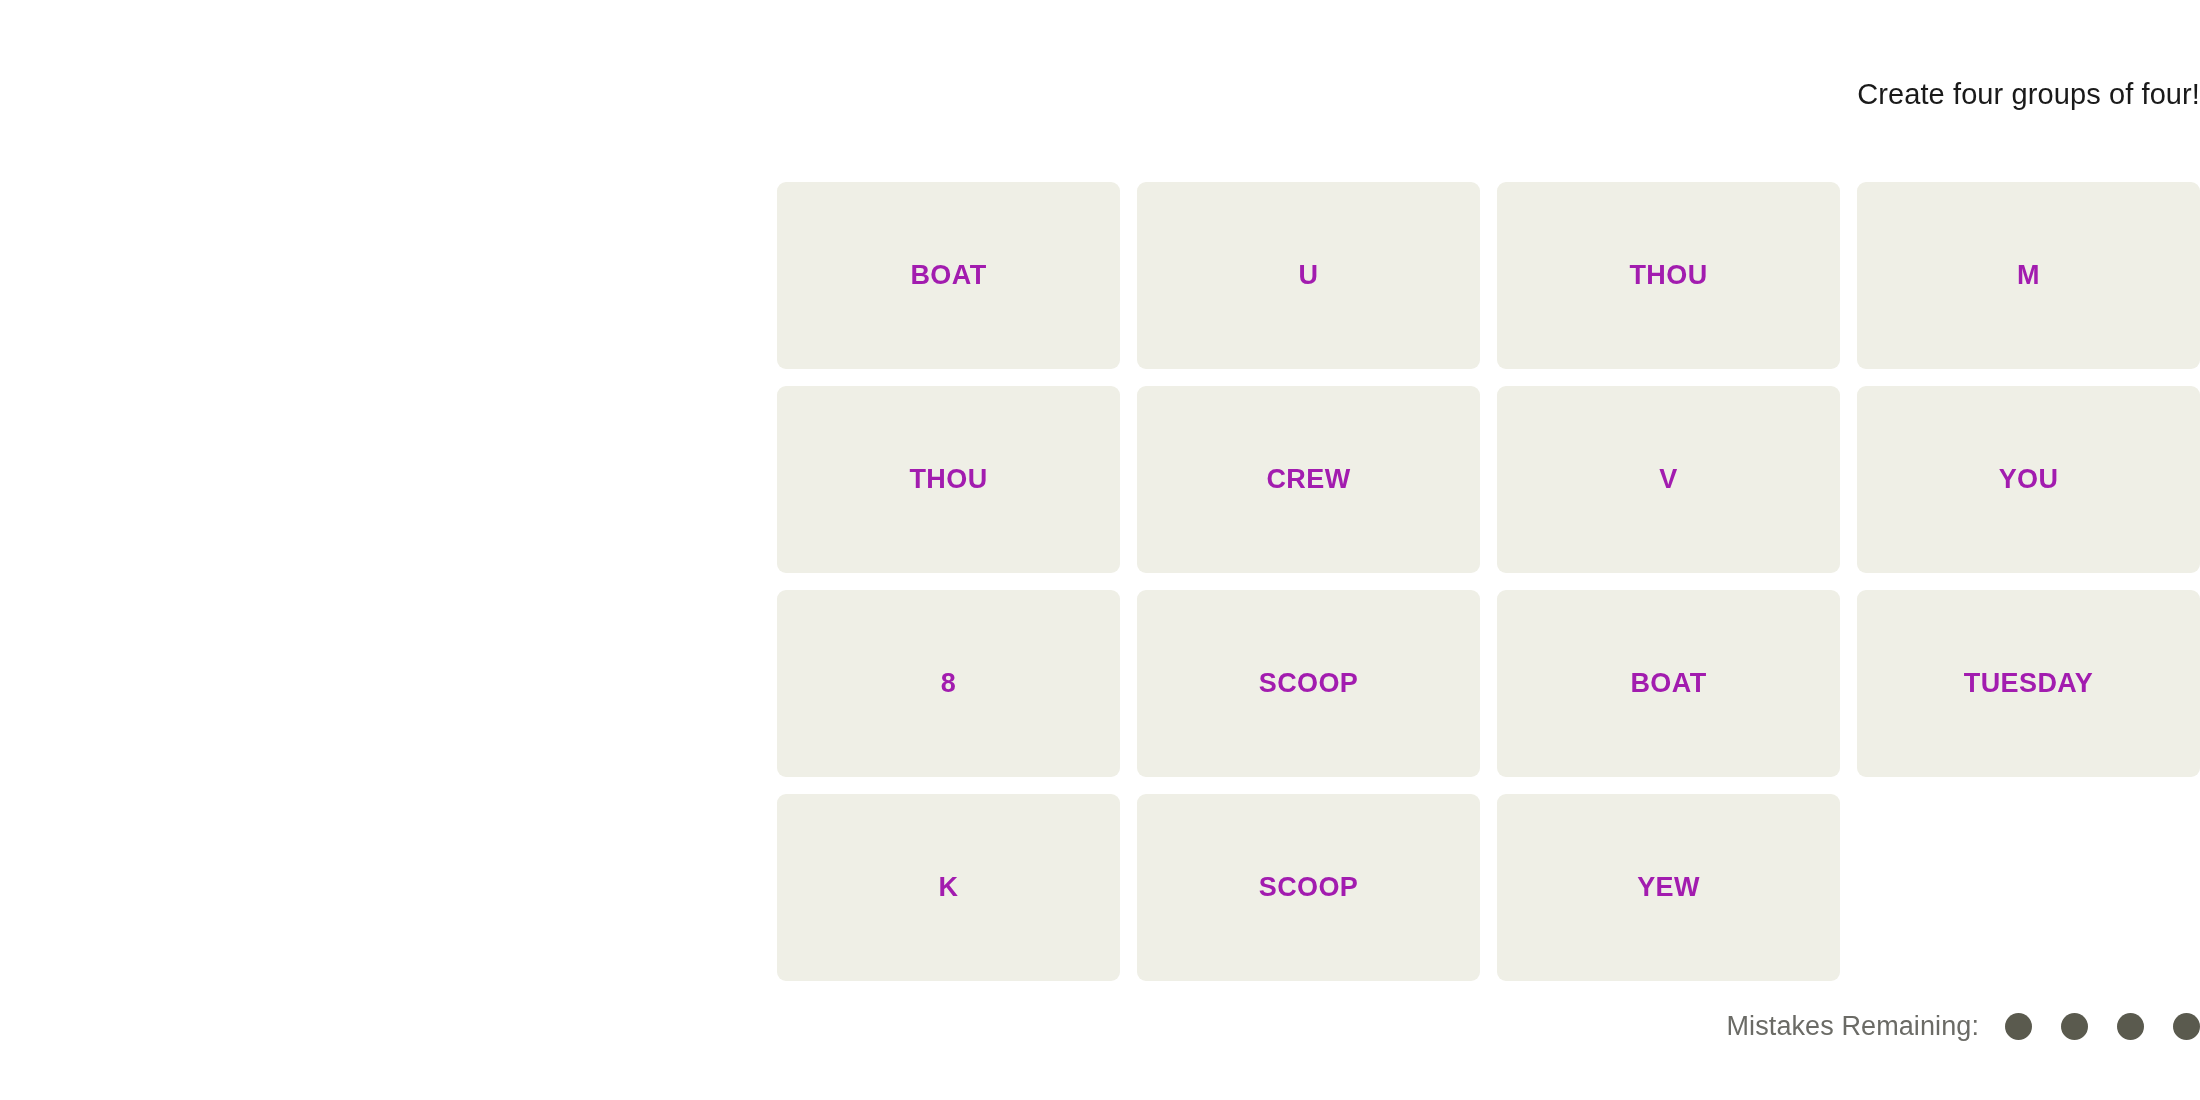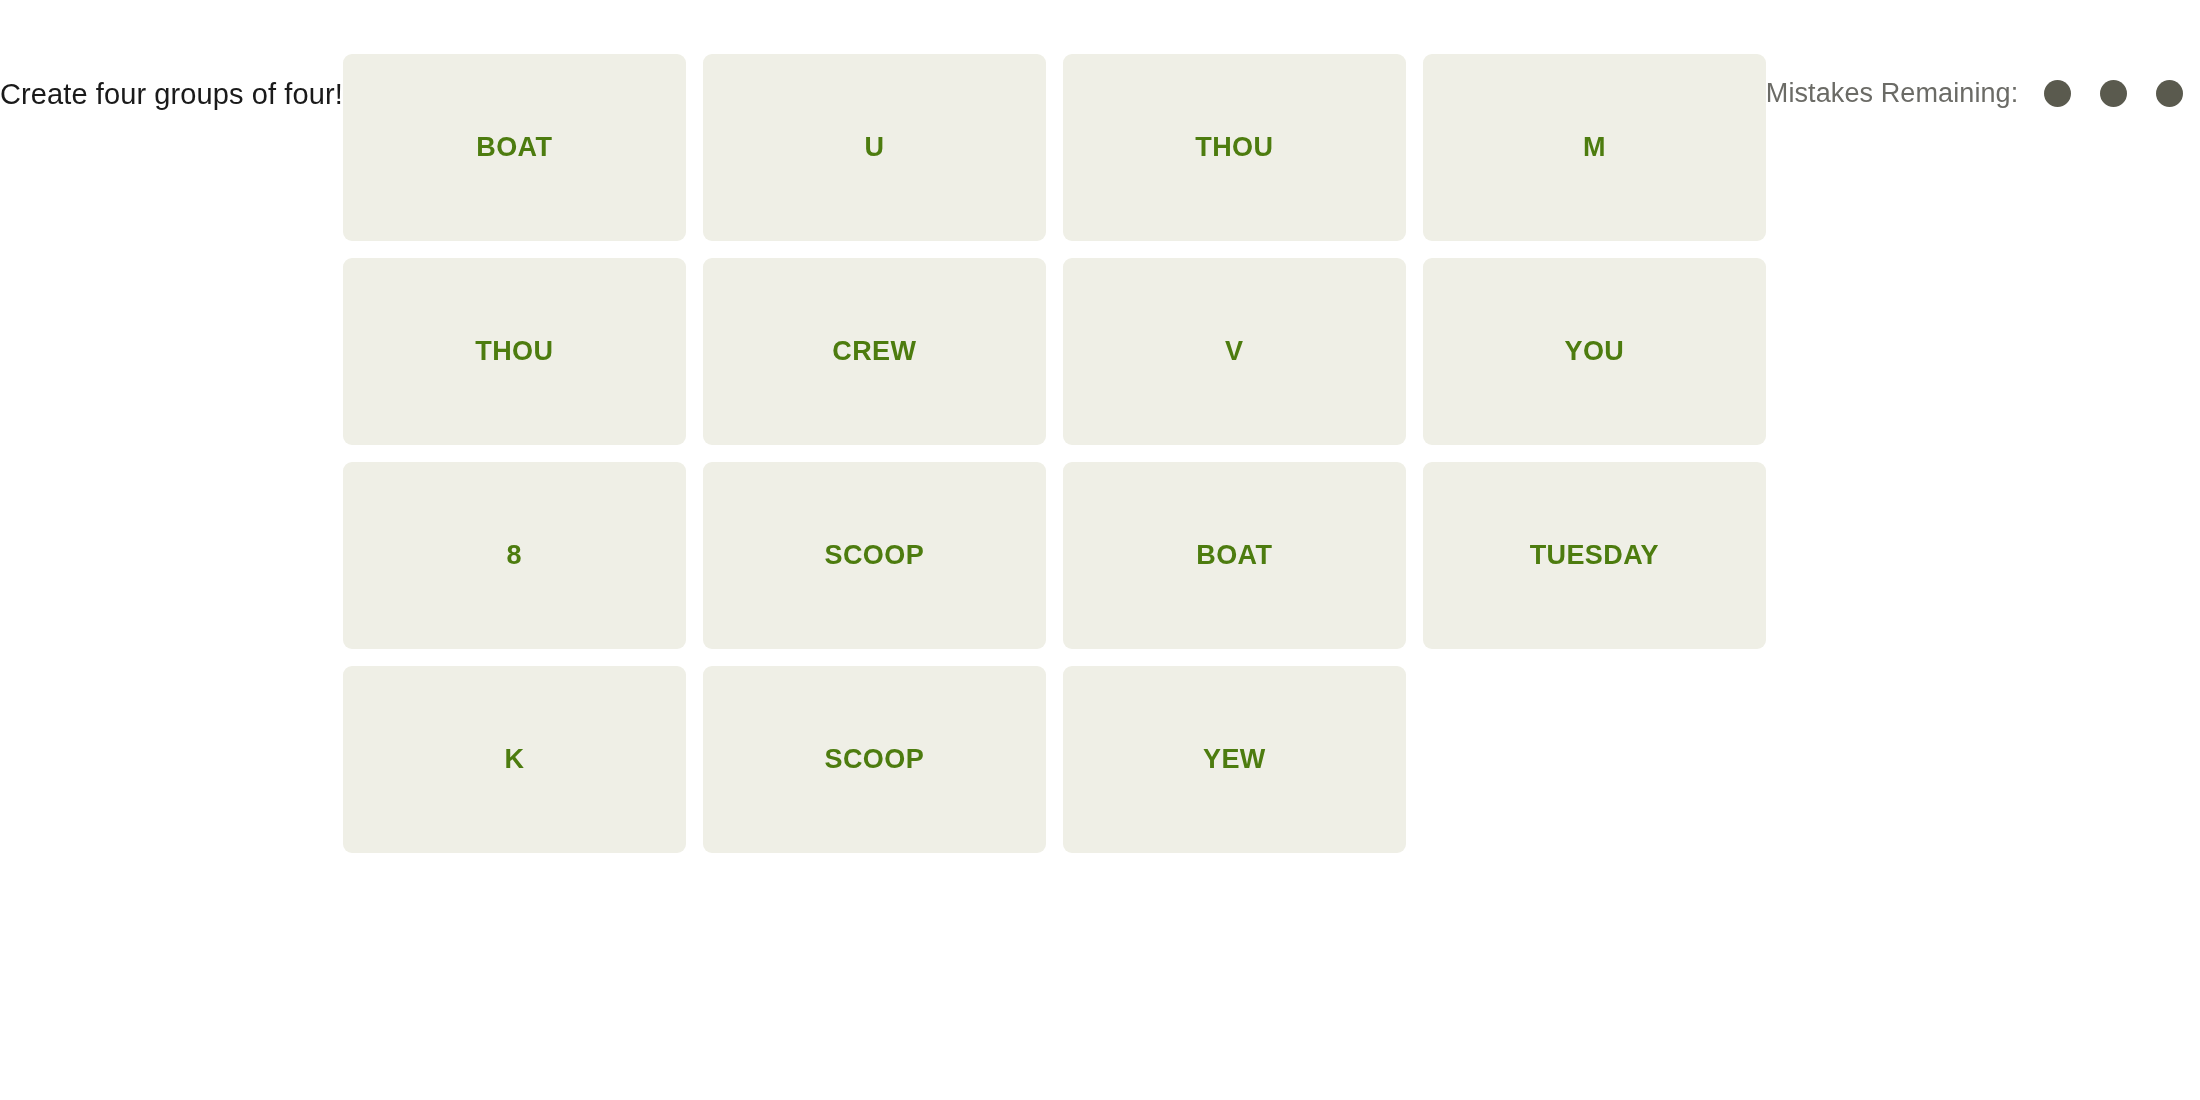--- a/index.html
+++ b/index.html
@@ -13,22 +13,22 @@
     background: #ffffff;
     font-family: "Liberation Sans", sans-serif;
     overflow: hidden;
   }
 
   .game-root {
     position: relative;
     width: 2200px;
     height: 1100px;
     display: flex;
-    flex-direction: row;
-    align-items: flex-start;
+    flex-direction: column;
+    align-items: flex-end;
     box-sizing: border-box;
   }
 
   .game-title {
     margin-top: 80px;
     font-size: 29px;
     font-weight: 400;
     color: #1a1a1a;
     letter-spacing: 0.1px;
     line-height: 1;
@@ -56,28 +56,28 @@
     padding: 0;
     margin: 0;
     font-family: "Liberation Sans", sans-serif;
     -webkit-user-select: none;
     user-select: none;
   }
 
   .tile-label {
     font-size: 27px;
     font-weight: 700;
-    color: #4d7c0f;
+    color: #a21caf;
     letter-spacing: 0.4px;
     line-height: 1;
     text-align: center;
   }
 
   .mistakes-bar {
-    margin-top: 80px;
+    margin-top: 32px;
     display: flex;
     flex-direction: row;
     align-items: center;
     justify-content: center;
   }
 
   .mistakes-label {
     font-size: 27px;
     font-weight: 400;
     color: #6b6b66;

